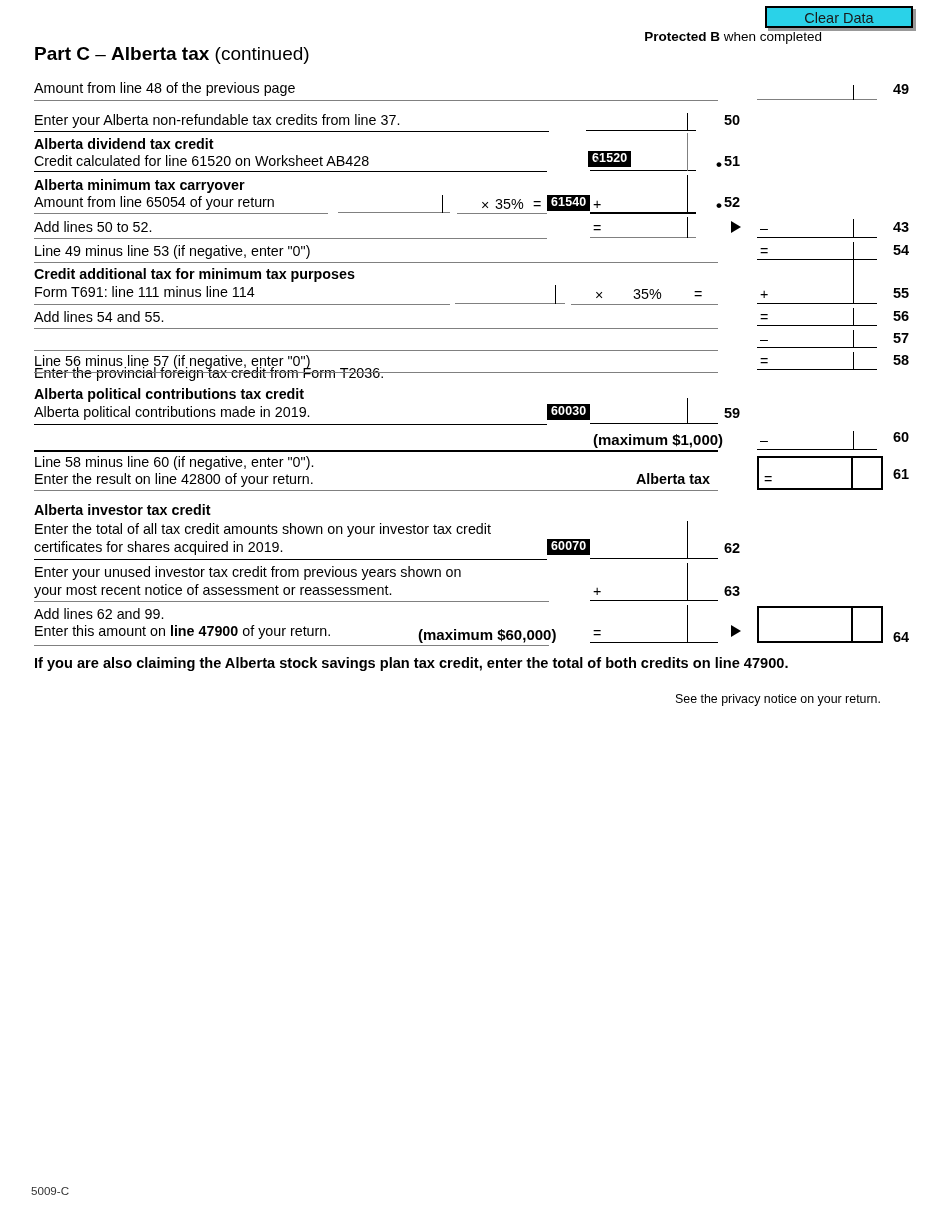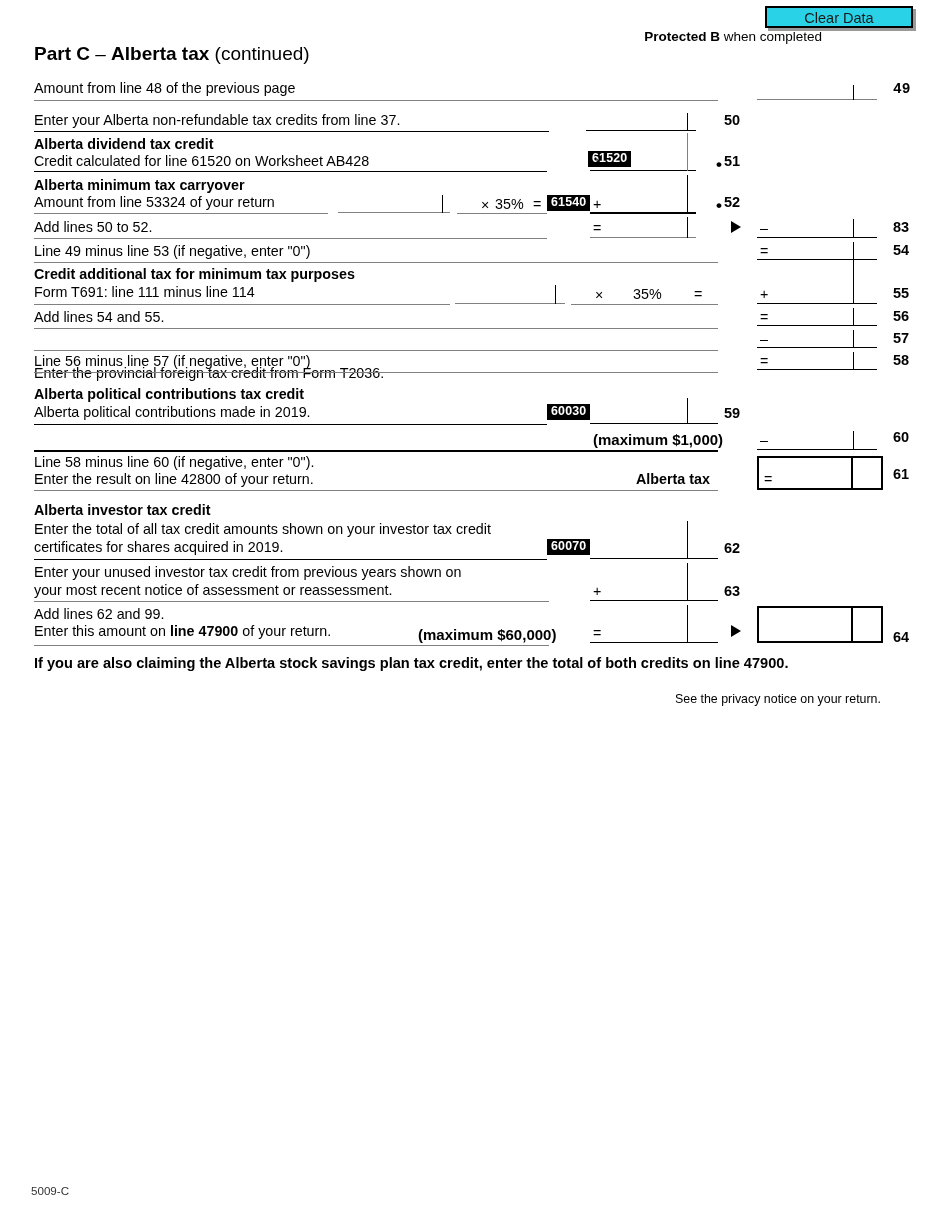--- a/index.html
+++ b/index.html
@@ -198,21 +198,21 @@
   <div class="protected-b"><b>Protected B</b><span> when completed</span></div>
 
   <div class="part-title"><span class="b">Part C</span><span class="n"> – </span><span class="b">Alberta tax</span><span class="n"> (continued)</span></div>
 
   <div class="label" style="left:34px; top:80px;">Amount from line 48 of the previous page</div>
   <div class="hr" style="left:34px; top:100px; width:684px;"></div>
   <div class="field" style="left:757px; top:100px; width:120px;">
     <div class="uline"></div>
     <div class="tick" style="left:96px; top:-15px; height:15px;"></div>
   </div>
-  <div class="lineno" style="left:893px; top:82px;font-family:Liberation Mono, monospace;">49</div>
+  <div class="lineno" style="left:893px; top:82px;">49</div>
 
   <div class="label" style="left:34px; top:112px;">Enter your Alberta non-refundable tax credits from line 37.</div>
   <div class="hr dark" style="left:34px; top:131px; width:515px;"></div>
   <div class="field dark" style="left:586px; top:131px; width:110px;">
     <div class="uline"></div>
     <div class="tick" style="left:101px; top:-18px; height:18px;"></div>
   </div>
   <div class="lineno" style="left:724px; top:113px;">50</div>
 
   <div class="label bold" style="left:34px; top:136px;">Alberta dividend tax credit</div>
@@ -221,21 +221,21 @@
   <div class="field dark" style="left:590px; top:171px; width:106px;">
     <div class="uline"></div>
     <div class="op" style="left:3px; top:-16px;">+</div>
     <div class="tick" style="left:97px; top:-38px; height:38px; border-left-color:#808080;"></div>
   </div>
   <div class="hr dark" style="left:34px; top:171px; width:513px;"></div>
   <div class="dotmark" style="left:716px; top:160px;">•</div>
   <div class="lineno" style="left:724px; top:154px;">51</div>
 
   <div class="label bold" style="left:34px; top:177px;">Alberta minimum tax carryover</div>
-  <div class="label" style="left:34px; top:194px;">Amount from line 53324 of your return</div>
+  <div class="label" style="left:34px; top:194px;">Amount from line 65054 of your return</div>
   <div class="hr" style="left:34px; top:213px; width:294px;"></div>
   <div class="field" style="left:338px; top:213px; width:112px;">
     <div class="uline"></div>
     <div class="tick" style="left:104px; top:-18px; height:18px;"></div>
   </div>
   <div class="mathop" style="left:481px; top:198px;">×</div>
   <div class="mathop" style="left:495px; top:197px;">35%</div>
   <div class="mathop" style="left:533px; top:197px;">=</div>
   <div class="code" style="left:547px; top:195px;">61540</div>
   <div class="hr" style="left:457px; top:213px; width:90px;"></div>
@@ -253,21 +253,21 @@
     <div class="uline"></div>
     <div class="op" style="left:3px; top:-17px;">=</div>
     <div class="tick" style="left:97px; top:-21px; height:21px;"></div>
   </div>
   <div class="arrow" style="left:731px; top:221px;"></div>
   <div class="field dark" style="left:757px; top:238px; width:120px;">
     <div class="uline"></div>
     <div class="op" style="left:3px; top:-17px;">–</div>
     <div class="tick" style="left:96px; top:-19px; height:19px;"></div>
   </div>
-  <div class="lineno" style="left:893px; top:220px;">83</div>
+  <div class="lineno" style="left:893px; top:220px;">43</div>
 
   <div class="label" style="left:34px; top:243px;">Line 49 minus line 53 (if negative, enter "0")</div>
   <div class="hr" style="left:34px; top:262px; width:684px;"></div>
   <div class="field dark" style="left:757px; top:260px; width:120px;">
     <div class="uline"></div>
     <div class="op" style="left:3px; top:-16px;">=</div>
     <div class="tick" style="left:96px; top:-18px; height:18px;"></div>
   </div>
   <div class="lineno" style="left:893px; top:243px;">54</div>
 

